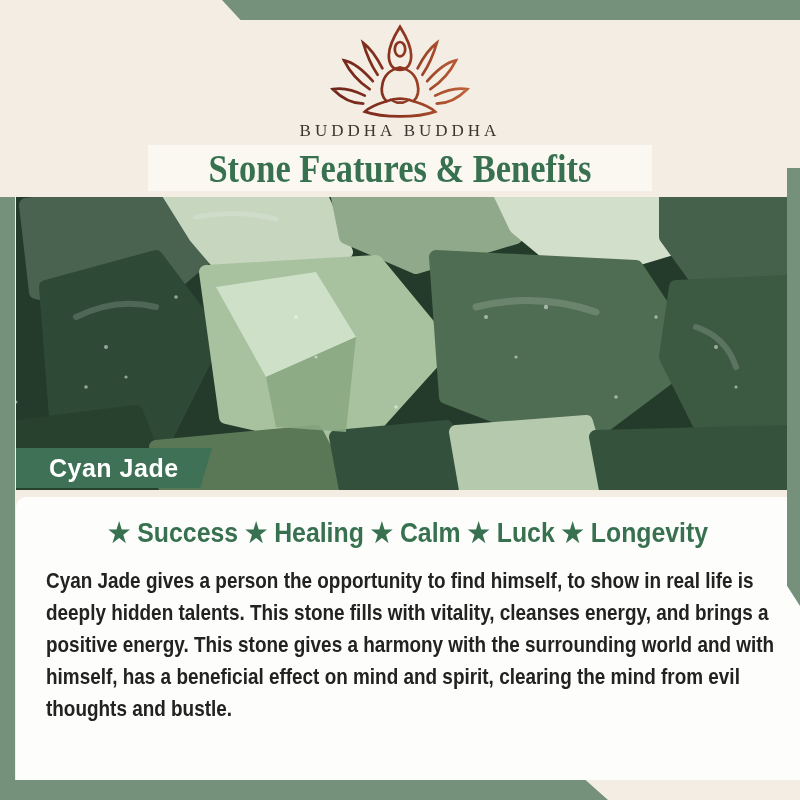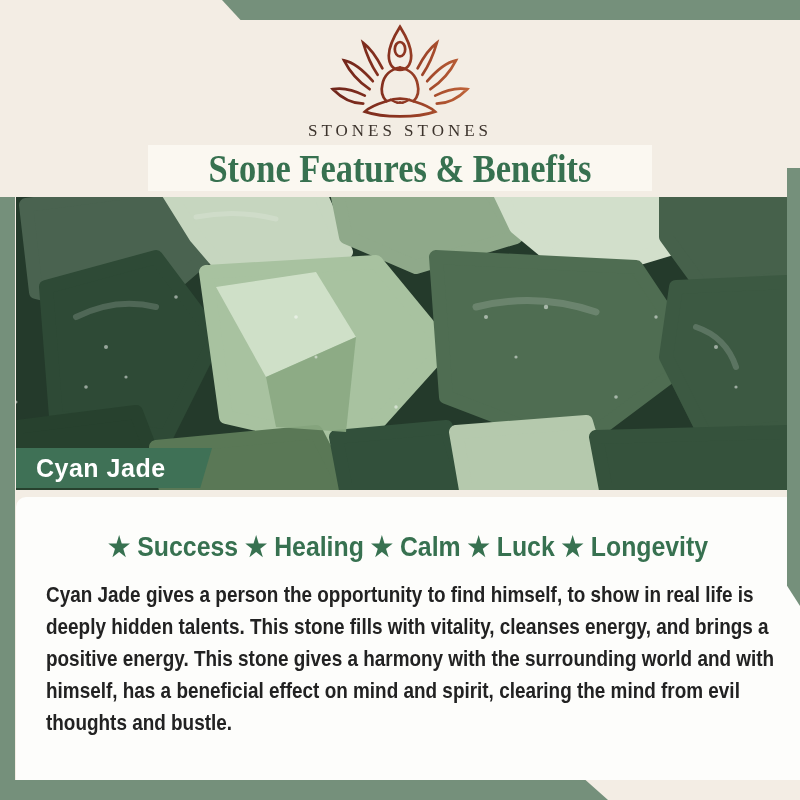--- a/index.html
+++ b/index.html
@@ -27,27 +27,27 @@
   .title-box{position:absolute;left:148px;top:145px;width:504px;height:46px;
     background:#fbf8f1;z-index:2;text-align:center;font-family:Liberation Serif, serif;}
   .title-box span{display:inline-block;line-height:46px;font-size:41px;font-weight:bold;
     color:#377150;transform:scaleX(0.84);transform-origin:center center;white-space:nowrap;}
 
   
   .photo{position:absolute;left:16px;top:197px;width:771px;height:293px;z-index:1;overflow:hidden;}
   .photo svg{display:block;}
   .photo-label{position:absolute;left:0;bottom:2px;height:40px;width:196px;background:#3f7156;
     clip-path:polygon(0 0,100% 0,94% 100%,0 100%);z-index:4;}
-  .photo-label span{display:block;padding-left:20px;line-height:40px;font-size:25px;
+  .photo-label span{display:block;padding-left:33px;line-height:40px;font-size:25px;
     font-weight:bold;color:#ffffff;letter-spacing:0.5px;}
 
   
   .content-box{position:absolute;left:16px;top:497px;width:784px;height:283px;
     background:#fdfdfb;border-radius:10px 0 0 0;z-index:2;}
-  .benefits{padding-top:34px;text-align:center;}
+  .benefits{padding-top:20px;text-align:center;}
   .benefits span{display:inline-block;font-size:27px;font-weight:bold;color:#377150;
     transform:scaleX(0.92);transform-origin:center top;white-space:nowrap;}
   .desc-wrap{margin:16px 0 0 30px;width:828px;transform:scaleX(0.88);transform-origin:left top;}
   .desc{margin:0;font-size:21.5px;line-height:32px;font-weight:bold;color:#222222;
     letter-spacing:0;}
 </style>
 </head>
 <body>
 
 <div class="page">
@@ -73,21 +73,21 @@
         <path d="M84,100 q3,3 6,0" stroke-width="2"></path>
         <path d="M96,100 q-3,3 -6,0" stroke-width="2"></path>
         <path d="M68,58 C60,42 52,32 44,26 C48,40 54,54 62,66"></path>
         <path d="M56,74 C42,58 30,50 20,48 C28,64 40,76 52,84"></path>
         <path d="M46,92 C30,84 16,82 6,84 C18,96 32,102 44,102"></path>
         <path d="M112,58 C120,42 128,32 136,26 C132,40 126,54 118,66"></path>
         <path d="M124,74 C138,58 150,50 160,48 C152,64 140,76 128,84"></path>
         <path d="M134,92 C150,84 164,82 174,84 C162,96 148,102 136,102"></path>
       </g>
     </svg>
-    <div class="brand">STONES STONES</div>
+    <div class="brand">BUDDHA BUDDHA</div>
   </div>
 
   <div class="title-box">
     <span>Stone Features &amp; Benefits</span>
   </div>
 
   <div class="photo">
     <svg width="771" height="293" viewBox="0 0 771 293" preserveAspectRatio="none">
       <rect x="0" y="0" width="771" height="293" fill="#243a2b"></rect>
       <g stroke-linejoin="round">

